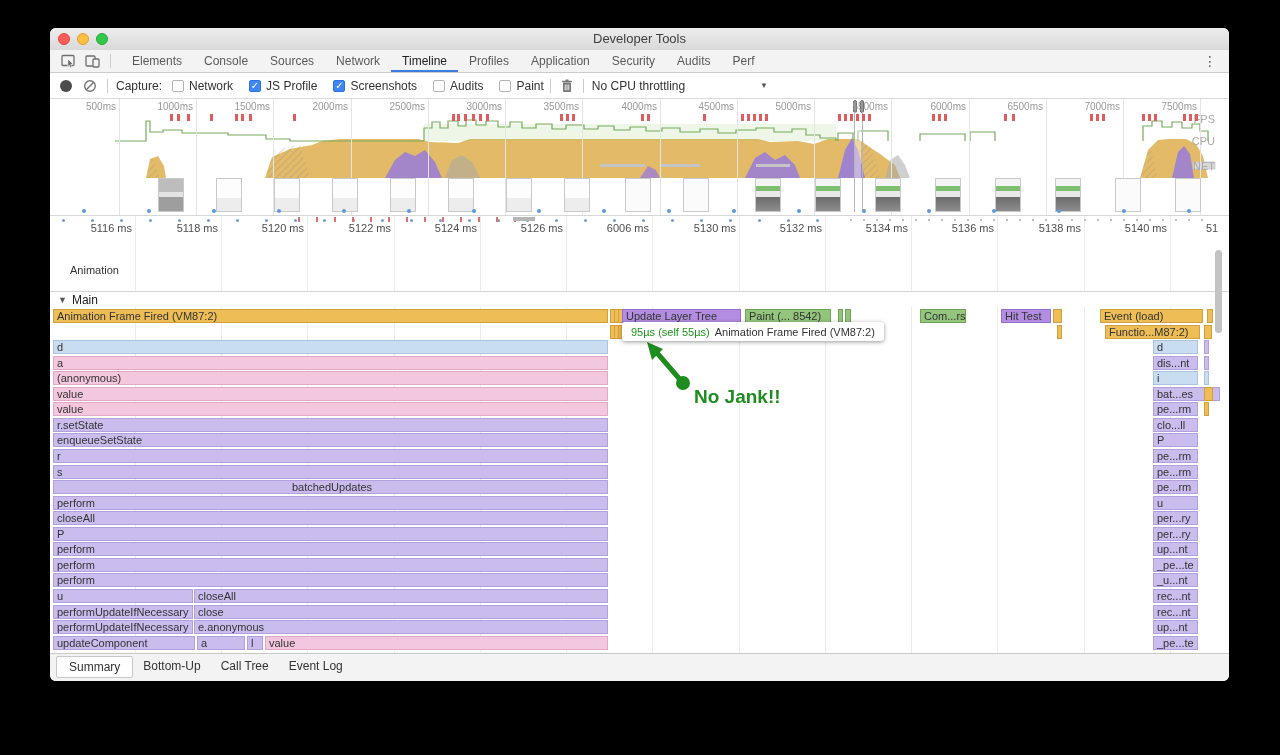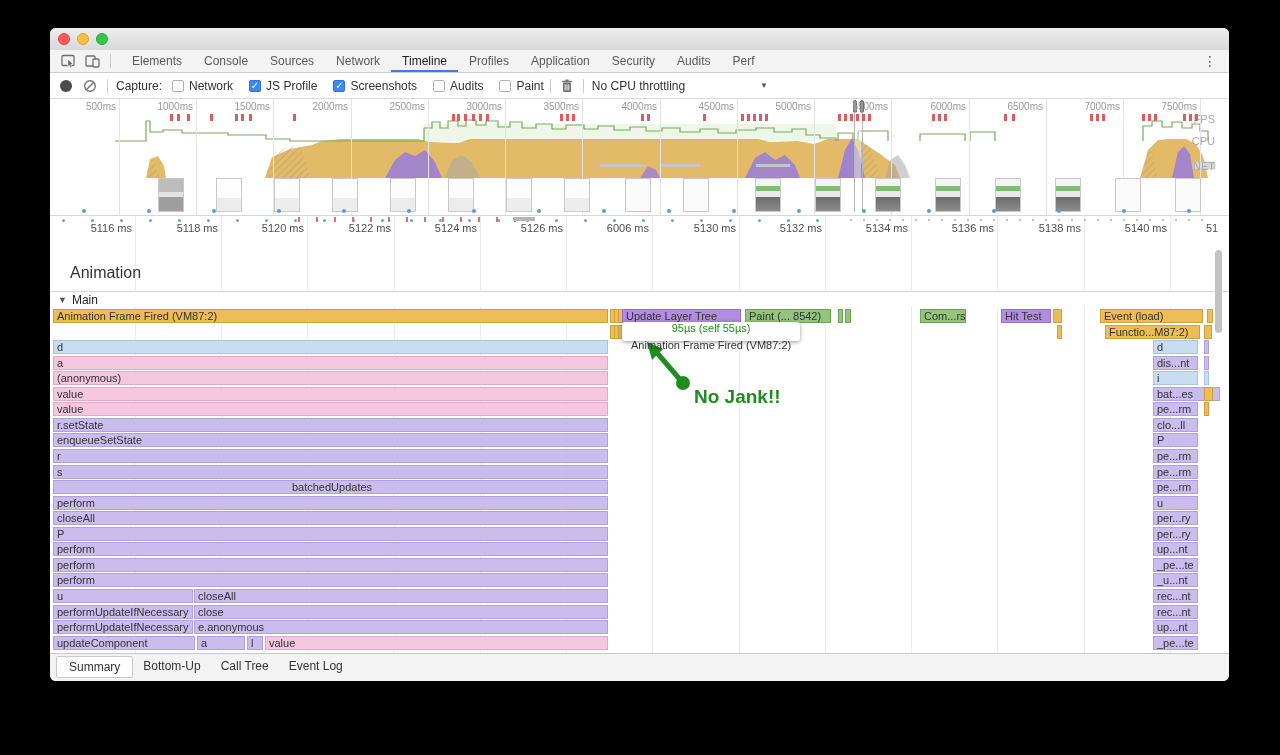--- a/index.html
+++ b/index.html
@@ -53,35 +53,35 @@
   .thumb.color{background-image:linear-gradient(#f4f4f4 22%,#7cbf6e 22%,#7cbf6e 38%,#e9e9e9 38%,#e9e9e9 55%,#6b6b6b 55%,#8d8d8d 100%);}
   .bdot{position:absolute;width:4px;height:4px;border-radius:50%;background:#5b9bd5;}
   .handle{position:absolute;top:1px;width:4px;height:13px;background:#989898;border:1px solid #6d6d6d;border-radius:2px;box-sizing:border-box;}
   .selline{position:absolute;top:13px;width:1px;height:100px;background:#b5b5b5;}
   .selband{position:absolute;top:13px;width:6px;height:100px;background:rgba(255,255,255,.4);}
   
   #mainpane{position:absolute;left:0;top:187px;width:100%;height:438px;background:#fff;overflow:hidden;border-top:1px solid #d7d7d7;box-sizing:border-box;}
   .grid{position:absolute;top:0;width:1px;height:438px;background:#ececec;}
   .rlabel{position:absolute;top:6px;font-size:11px;color:#4e4e4e;z-index:2;}
   .mark{position:absolute;z-index:2;}
-  .anim-label{position:absolute;left:20px;top:48px;font-size:16px;color:#333;z-index:2;}
+  .anim-label{position:absolute;left:20px;top:48px;font-size:11px;color:#333;z-index:2;}
   .main-header{position:absolute;left:0;top:75px;width:100%;height:16px;border-top:1px solid #d5d5d5;
                font-size:12px;color:#222;z-index:2;display:flex;align-items:center;gap:5px;padding-left:8px;box-sizing:border-box;background:#fff;}
   .tri{font-size:9px;color:#555;}
   .bar{position:absolute;height:14px;border:1px solid;box-sizing:border-box;font-size:11px;line-height:12px;
        color:#333;padding-left:3px;overflow:hidden;white-space:nowrap;z-index:1;}
   .c-o{background:#eebd55;border-color:#cfa03c;}
   .c-b{background:#c9ddf1;border-color:#a9c4e0;}
   .c-k{background:#f3c7de;border-color:#dfa9c7;}
   .c-p2{background:#cbbcee;border-color:#b2a0de;}
   .c-v{background:#b28de2;border-color:#9470c9;}
   .c-g{background:#93c67c;border-color:#6fa358;}
   .tooltip{position:absolute;left:572px;top:106px;height:19px;background:#fff;border-radius:3px;
            box-shadow:0 1px 4px rgba(0,0,0,.4);display:flex;align-items:center;gap:5px;padding:0 9px;
-           font-size:11px;white-space:nowrap;z-index:10;flex-direction:column;}
+           font-size:11px;white-space:nowrap;z-index:10;}
   .tt-time{color:#1a941a;}
   .tt-name{color:#333;}
   .arrowsvg{position:absolute;left:0;top:0;z-index:9;pointer-events:none;}
   .no-jank{position:absolute;left:644px;top:170px;font-size:19px;font-weight:bold;color:#1f8c1f;z-index:9;}
   .scrollthumb{position:absolute;right:7px;top:34px;width:7px;height:83px;border-radius:4px;background:#c3c3c3;z-index:3;}
   
   #bottom-tabs{position:absolute;left:0;top:625px;width:100%;height:28px;background:#f3f3f3;border-top:1px solid #c9c9c9;
                display:flex;align-items:flex-start;padding:2px 0 0 6px;box-sizing:border-box;font-size:12px;color:#333;}
   .btab{padding:3px 10px;}
   .btab.sel{background:#fff;border:1px solid #c9c9c9;border-radius:2px;padding:3px 12px;}
@@ -90,20 +90,21 @@
 <body>
 
 <div class="window">
 
   <div class="titlebar">
     <div class="lights">
       <span class="light red"></span>
       <span class="light yellow"></span>
       <span class="light green"></span>
     </div>
+    <div class="title">Developer Tools</div>
   </div>
 
   <div class="tabbar">
     <span class="ticon">
       <svg width="15" height="14" viewBox="0 0 15 14">
           <rect x="1" y="1.5" width="12" height="10" rx="1" fill="none" stroke="#6e6e6e" stroke-width="1.3"></rect>
           <path d="M7 5 l5.2 5.2 -2.4 .3 1.2 2.6 -1.6 .7 -1.2 -2.6 -1.6 1.6 Z" fill="#6e6e6e" stroke="#fff" stroke-width=".6"></path>
         </svg>
     </span>
     <span class="ticon">

